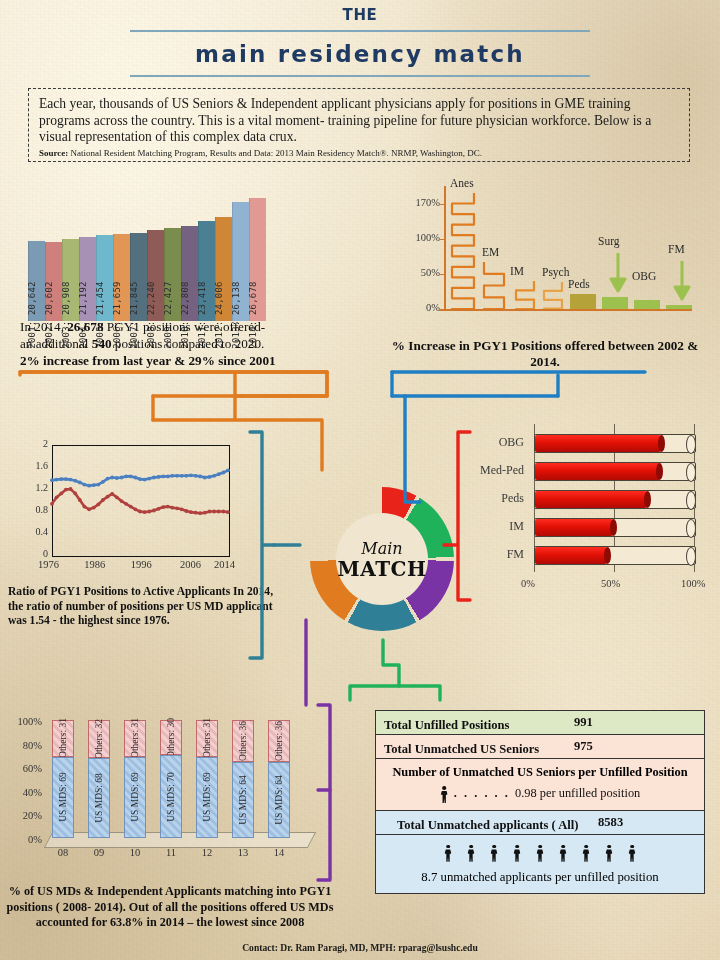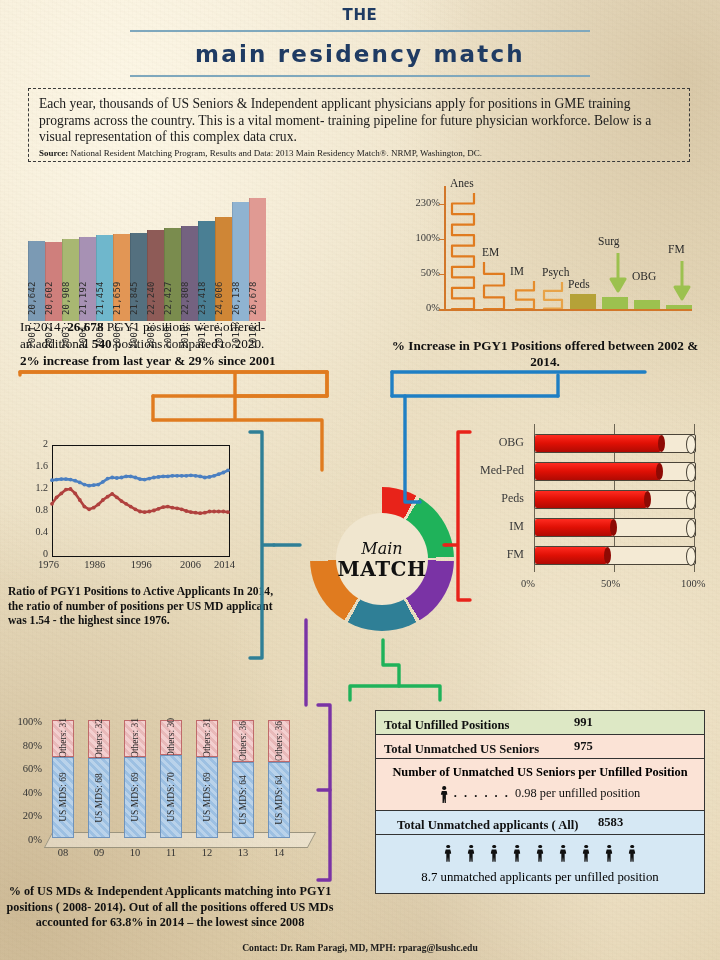--- a/index.html
+++ b/index.html
@@ -194,21 +194,21 @@
     </div>
   <div class="abs" id="pos-cap">
     <span class="reg">In 2014, </span><b>26,678</b><span class="reg"> PGY1 positions  were offered-</span><br>
     <span class="reg">an additional </span><b>540</b><span class="reg"> positions  compared to 2020.</span><br>
     <span>2% increase from last year &amp; 29% since 2001</span>
   </div>
 
   <div class="abs" id="spec">
     <div class="yaxis"></div>
     <div class="xaxis"></div>
-  <div class="axis-lbl" style="left: 6px; top: 16.5714px; width: 42px; text-align: right;">230%</div>
+  <div class="axis-lbl" style="left: 6px; top: 16.5714px; width: 42px; text-align: right;">170%</div>
       <div style="position: absolute; left: 47px; top: 23.5714px; width: 6px; height: 1.6px; background: rgb(210, 119, 42);"></div>
       <div class="axis-lbl" style="left: 6px; top: 51.7143px; width: 42px; text-align: right;">100%</div>
       <div style="position: absolute; left: 47px; top: 58.7143px; width: 6px; height: 1.6px; background: rgb(210, 119, 42);"></div>
       <div class="axis-lbl" style="left: 6px; top: 86.8571px; width: 42px; text-align: right;">50%</div>
       <div style="position: absolute; left: 47px; top: 93.8571px; width: 6px; height: 1.6px; background: rgb(210, 119, 42);"></div>
       <div class="axis-lbl" style="left: 6px; top: 122px; width: 42px; text-align: right;">0%</div>
       <div style="position: absolute; left: 47px; top: 129px; width: 6px; height: 1.6px; background: rgb(210, 119, 42);"></div>
       <div class="sbar" style="left: 58px; bottom: 26px; width: 26px; height: 116px; background: none; border: none;">
         <svg width="26" height="115.97142857142858" style="display: block;">
           <path d="M 2 116.0 L 24 116.0 L 24 105.4 L 2 105.4 L 2 94.9 L 24 94.9 L 24 84.3 L 2 84.3 L 2 73.8 L 24 73.8 L 24 63.3 L 2 63.3 L 2 52.7 L 24 52.7 L 24 42.2 L 2 42.2 L 2 31.6 L 24 31.6 L 24 21.1 L 2 21.1 L 2 10.5 L 24 10.5 L 24 0.0" fill="none" stroke="#e07b1f" stroke-width="2.2" stroke-linejoin="round" stroke-linecap="round"></path>

